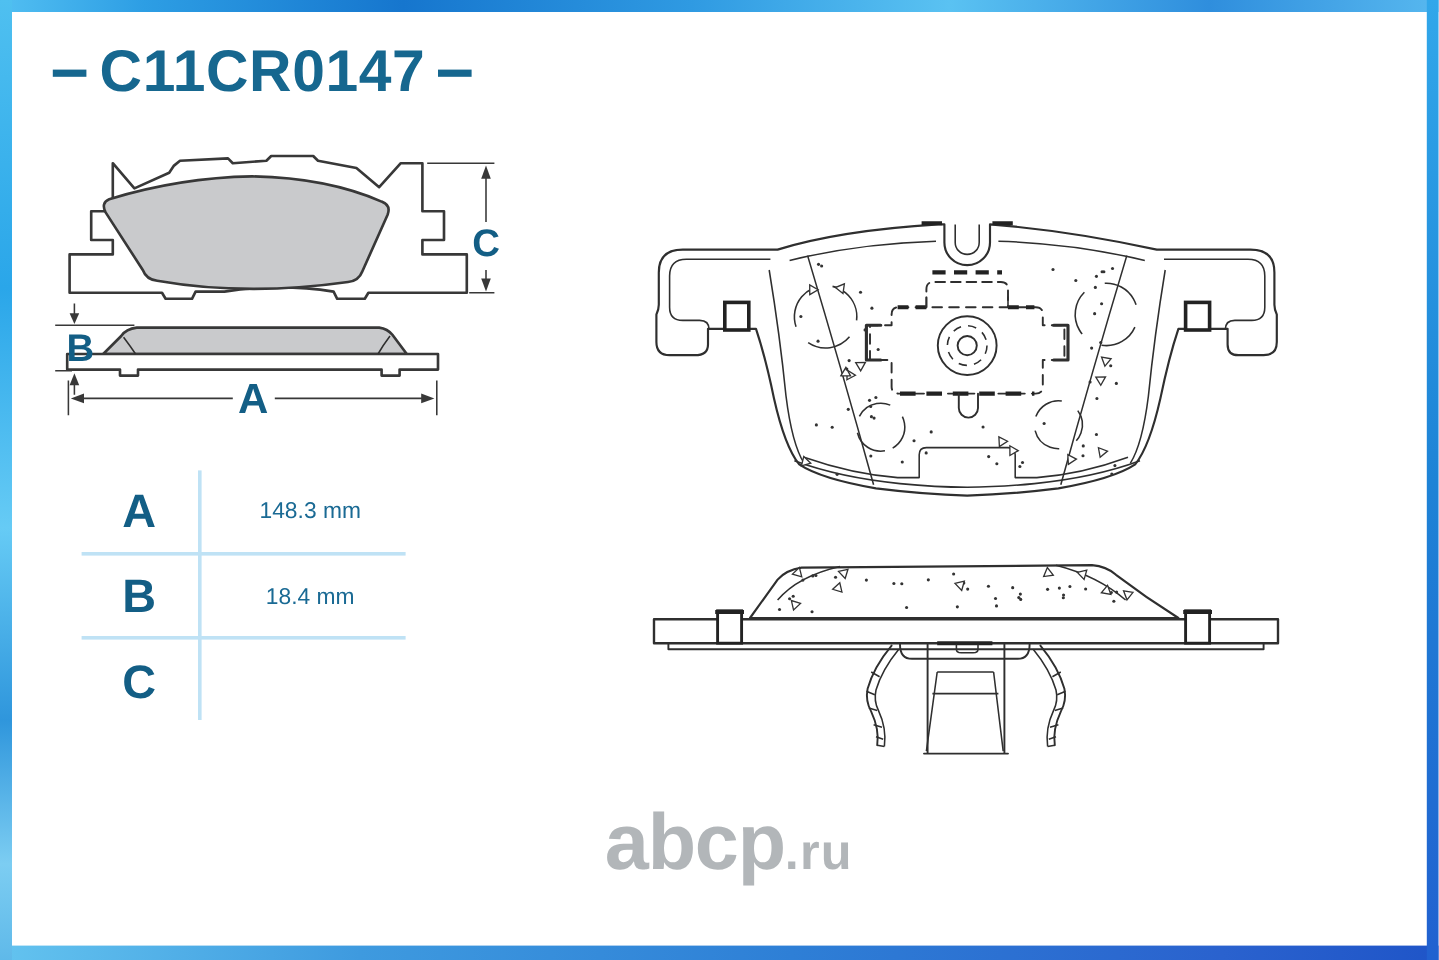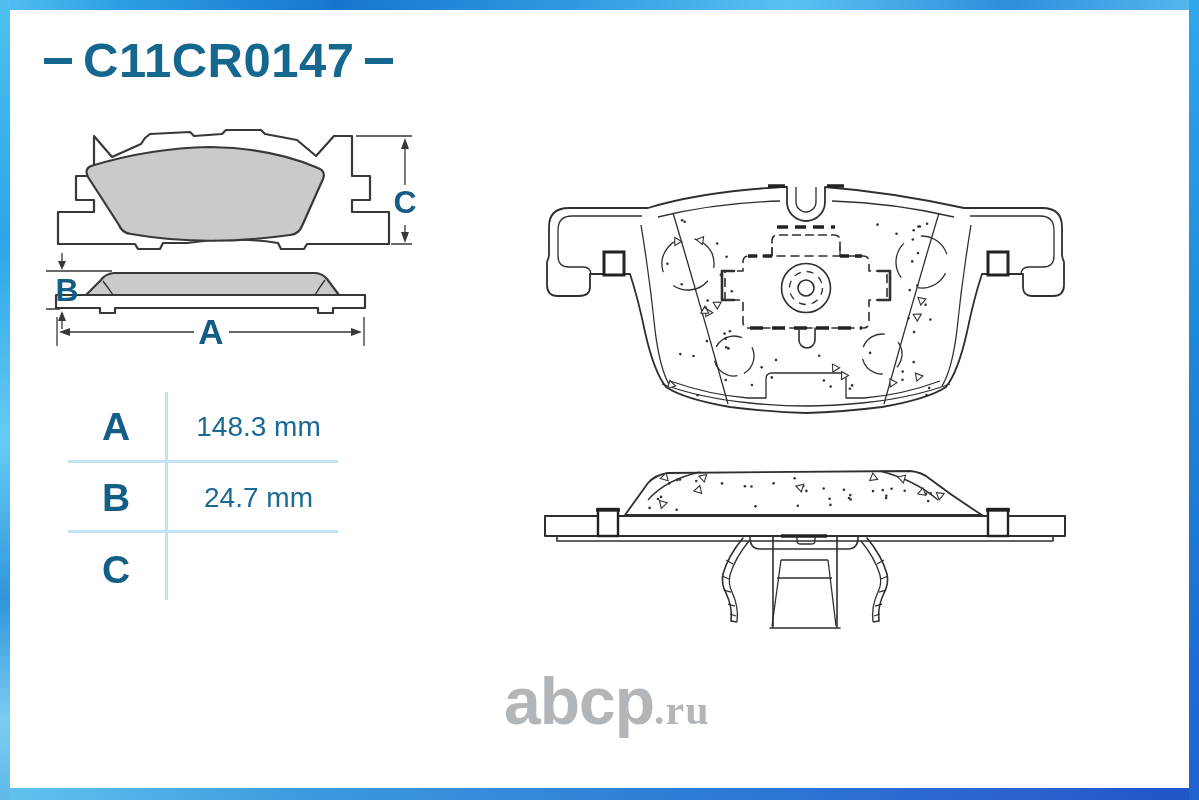--- a/index.html
+++ b/index.html
@@ -37,26 +37,26 @@
   .tri{fill:#fff;stroke:#333;stroke-width:1.1;}
   .bold-dash{fill:none;stroke:#222;stroke-width:3.4;}
   .clipsq{fill:#fff;stroke:#222;stroke-width:3;}
 
   
   .dim-table{position:absolute;left:0;top:0;}
   .tbl-hline{position:absolute;height:3px;background:#bfe2f5;}
   .tbl-vline{position:absolute;width:3px;background:#bfe2f5;}
   .tbl-row{position:absolute;display:flex;align-items:center;}
   .tbl-letter{width:100px;text-align:center;font-size:39px;font-weight:bold;color:#135e85;}
-  .tbl-value{width:185px;text-align:center;font-size:28px;color:#1a6a94;}
+  .tbl-value{width:185px;text-align:center;font-size:19px;color:#1a6a94;}
 
   
   .watermark{position:absolute;left:486px;top:668px;display:flex;align-items:baseline;color:#b2b6b9;}
   .wm-main{font-size:66px;font-weight:bold;letter-spacing:-1px;line-height:1;margin-left:18px;}
-  .wm-tld{font-size:42px;font-weight:bold;letter-spacing:1px;font-family:Liberation Serif, serif;}
+  .wm-tld{font-size:42px;font-weight:bold;letter-spacing:1px;}
 </style>
 </head>
 <body>
 
 <div class="page">
 
   <div class="b-top"></div>
   <div class="b-bottom"></div>
   <div class="b-left"></div>
   <div class="b-right"></div>
@@ -111,21 +111,21 @@
   <div class="dim-table">
     <div class="tbl-vline" style="left:165px;top:392px;height:208px;"></div>
     <div class="tbl-hline" style="left:68px;top:460px;width:270px;"></div>
     <div class="tbl-hline" style="left:68px;top:530px;width:270px;"></div>
     <div class="tbl-row" style="left:66px;top:396px;height:62px;">
       <div class="tbl-letter">A</div>
       <div class="tbl-value">148.3 mm</div>
     </div>
     <div class="tbl-row" style="left:66px;top:467px;height:62px;">
       <div class="tbl-letter">B</div>
-      <div class="tbl-value">24.7 mm</div>
+      <div class="tbl-value">18.4 mm</div>
     </div>
     <div class="tbl-row" style="left:66px;top:539px;height:62px;">
       <div class="tbl-letter">C</div>
     </div>
   </div>
 
   <svg id="back-view" class="drawing" style="left:535px;top:172px;" width="540" height="290" viewBox="535 172 540 290">
 
     <path class="ln" style="stroke-width:1.8" d="M648,208
       Q700,192 782,187 L787,187 L787,202

